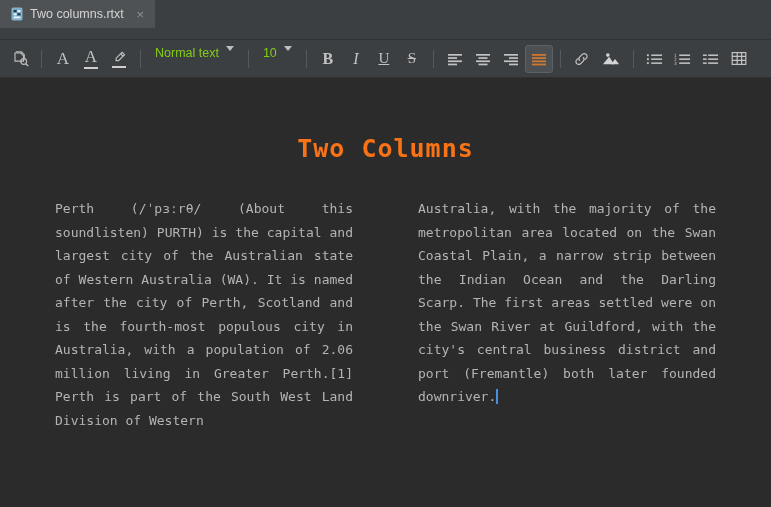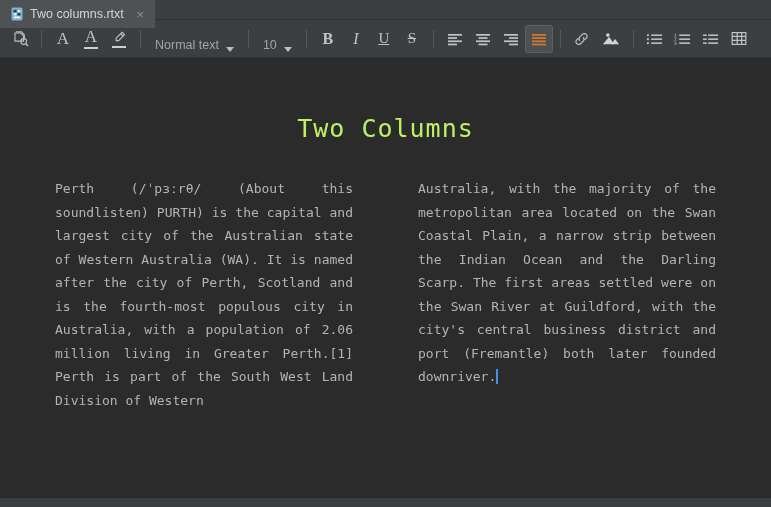--- a/index.html
+++ b/index.html
@@ -6,21 +6,21 @@
   html, body {
     margin: 0; padding: 0;
     width: 771px; height: 507px;
     overflow: hidden;
     background: #3c3f41;
     font-family: "Liberation Sans", sans-serif;
   }
 
   
   .tabbar {
-    height: 20px;
+    height: 40px;
     background: #3c3f41;
     display: flex;
     align-items: stretch;
     border-bottom: 1px solid #323232;
     position: relative;
   }
   .tab {
     display: flex;
     align-items: center;
     gap: 6px;
@@ -66,24 +66,24 @@
     border: 1px solid #5d6164;
     color: #cc7832;
   }
   .tb-sep {
     width: 1px; height: 18px;
     background: #55595c;
     margin: 0 7px;
     flex: 0 0 auto;
   }
   .tb-combo {
-    display: flex; align-items: flex-end; gap: 7px;
+    display: flex; align-items: flex-start; gap: 7px;
     padding: 0 7px;
     height: 26px;
-    color: #a3a3a3;
+    color: #84cc16;
     font-size: 12.5px;
     border-radius: 3px;
     white-space: nowrap;
   }
   .caret {
     width: 0; height: 0;
     border-left: 4.5px solid transparent;
     border-right: 4.5px solid transparent;
     border-top: 5px solid #bdbdbd;
     display: block;
@@ -100,22 +100,22 @@
     height: calc(507px - 28px - 39px);
     background: #2b2b2b;
     overflow: hidden;
     position: relative;
     padding-top: 56px;
   }
   .doc-title {
     text-align: center;
     font-family: "DejaVu Sans Mono", monospace;
     font-size: 25px;
-    font-weight: normal;
-    color: #bef264;
+    font-weight: bold;
+    color: #f97316;
     letter-spacing: 1px;
     margin: 0 0 34px 0;
   }
   .columns {
     display: flex;
     gap: 65px;
     padding: 0 55px;
   }
   .col {
     flex: 1 1 0;

